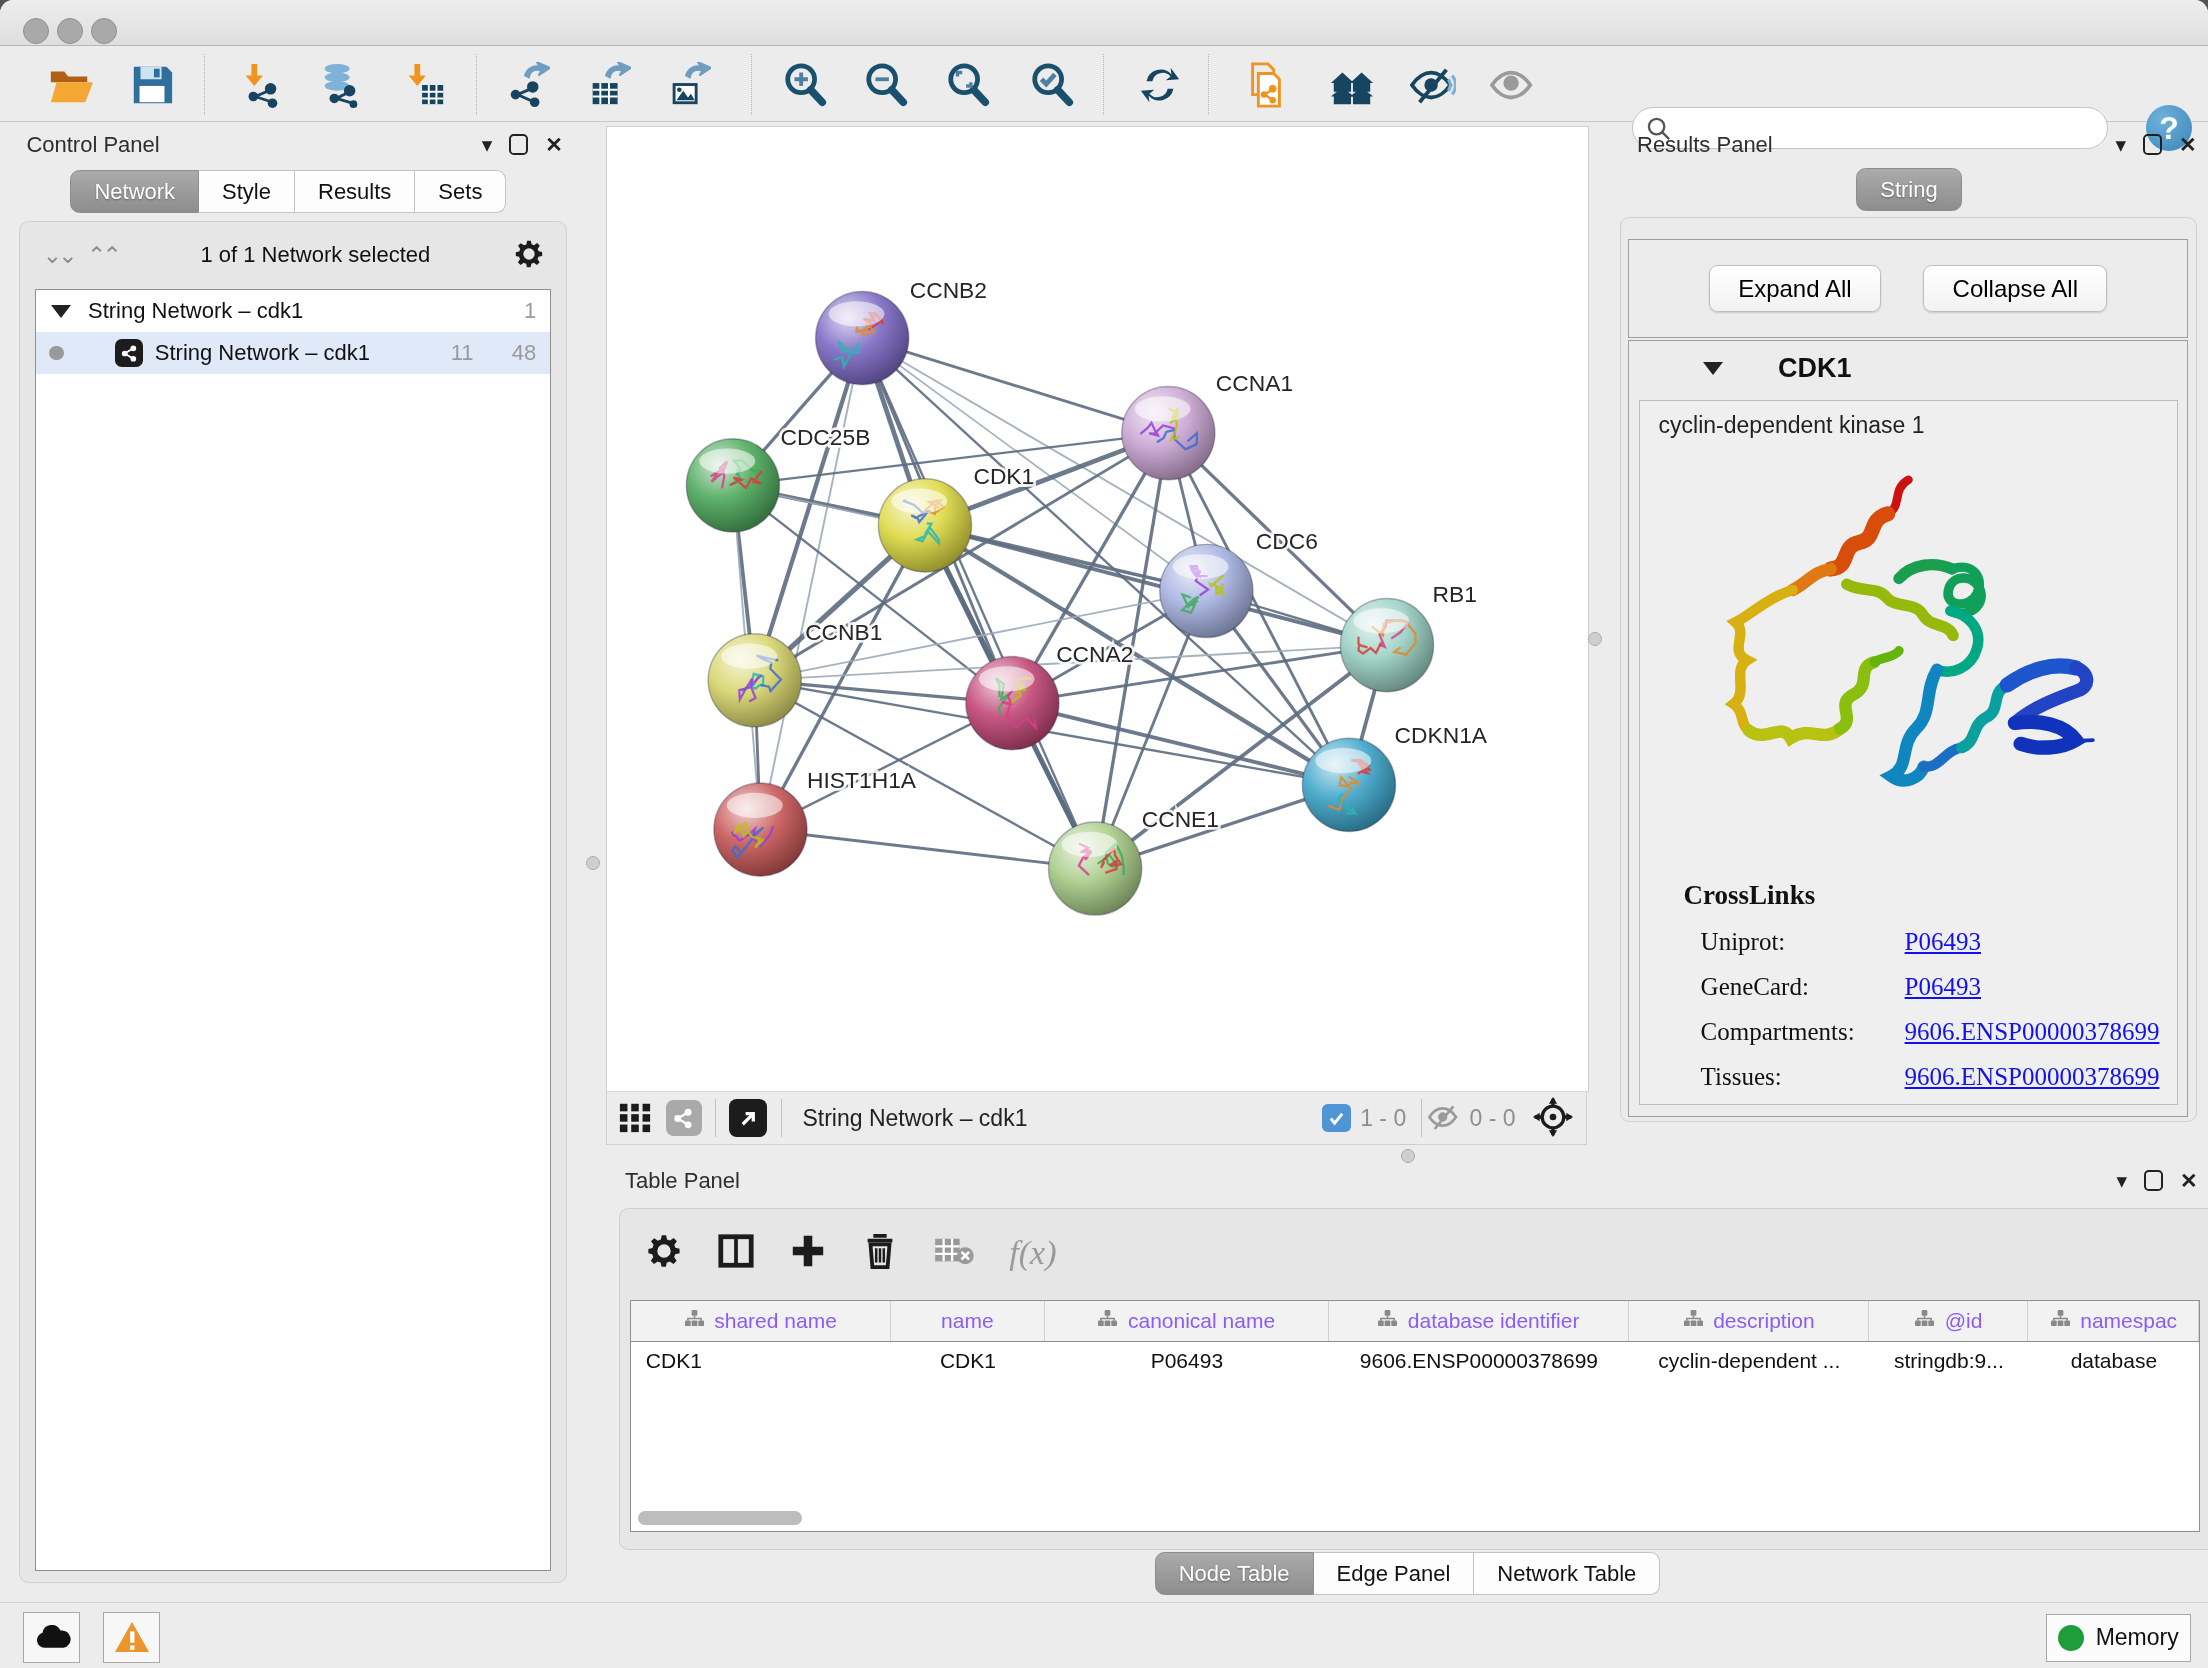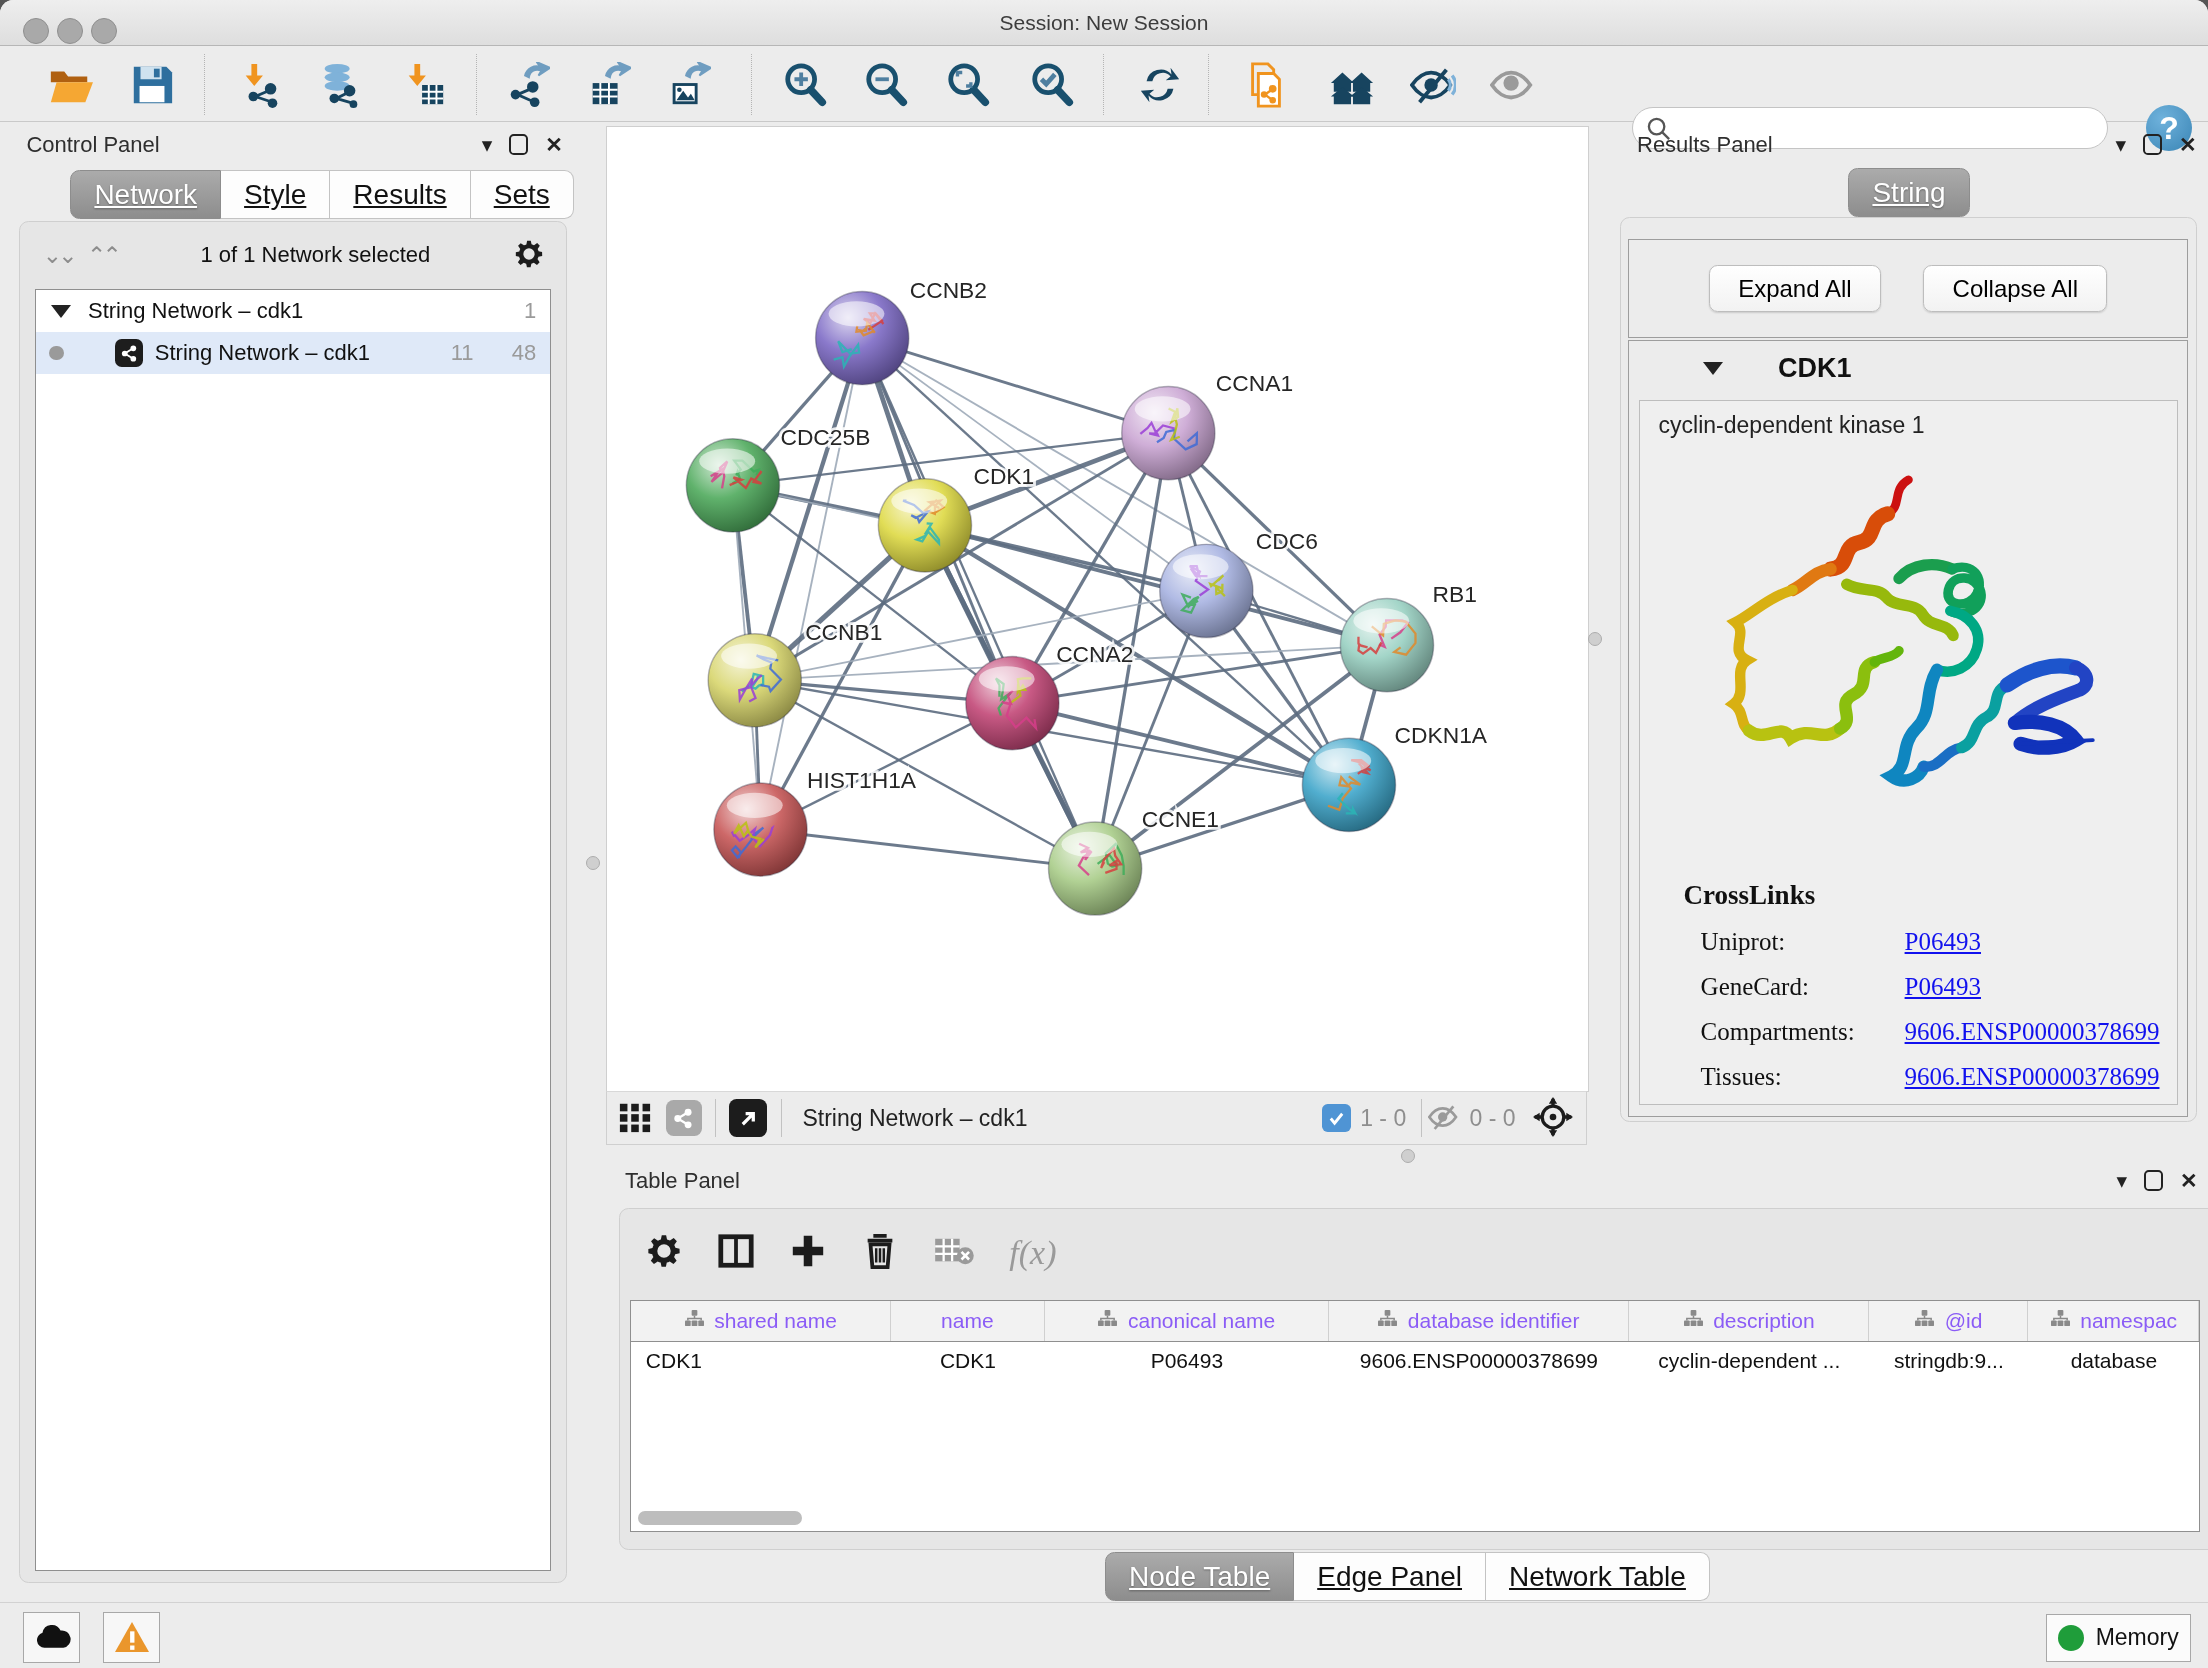--- a/index.html
+++ b/index.html
@@ -28,21 +28,21 @@
   #help-btn{position:absolute;left:2146px;top:59px;width:46px;height:46px;border-radius:50%;
     background:radial-gradient(circle at 35% 30%, #6fb2dc,#3a85b5);color:#fff;font-weight:bold;
     font-size:32px;text-align:center;line-height:46px;cursor:pointer;}
   
   .panel-title{font-size:22px;color:#2e2e2e;}
   .win-ctrls{position:absolute;display:flex;gap:17px;align-items:center;}
   .wc{font-size:21px;color:#222;cursor:pointer;line-height:21px;}
   .wc-box{width:19px;height:21px;border:2.9px solid #222;border-radius:4.8px;box-sizing:border-box;}
   .tabrow{display:flex;}
   .tab{background:#fdfdfd;border:1px solid #c3c3c3;border-left-width:0;
-    padding:7.6px 23px;font-size:28px;color:#111;cursor:pointer;white-space:nowrap;text-decoration:underline;}
+    padding:7.6px 23px;font-size:22px;color:#111;cursor:pointer;white-space:nowrap;}
   .tab:first-child{border-left-width:1px;border-radius:9.5px 0 0 9.5px;}
   .tab:last-child{border-radius:0 9.5px 9.5px 0;}
   .tab.only{border-radius:9.5px;border-left-width:1px;}
   .tab.selected{background:linear-gradient(#ababab,#8d8d8d);color:#fff;border-color:#8d8d8d;
     text-shadow:0 1px 1.9px rgba(0,0,0,.35);}
   
   #control-panel{position:absolute;left:11.4px;top:126px;width:559px;height:1457px;}
   #cp-title{position:absolute;left:15px;top:5.7px;}
   #cp-ctrls{right:7.6px;top:7.6px;}
   #cp-tabs{position:absolute;left:59px;top:44px;}
@@ -133,21 +133,20 @@
 </style>
 </head>
 <body>
 
 <div id="window">
 
   <div id="titlebar">
     <div class="traffic" style="left:23px"></div>
     <div class="traffic" style="left:57px"></div>
     <div class="traffic" style="left:91px"></div>
-    <div id="win-title">Session: New Session</div>
   </div>
 
   <div id="toolbar">
     <span class="tb-icon" style="left:47px">
       <svg viewBox="0 0 48 48" width="46" height="46">
           <path d="M4 10h14l4 5h20v6H4z" fill="#b06010"></path>
           <path d="M4 42 10 21h38l-8 21z" fill="#f5a733"></path>
         </svg></span>
     <span class="tb-icon" style="left:129px">
       <svg viewBox="0 0 48 48" width="46" height="46">

